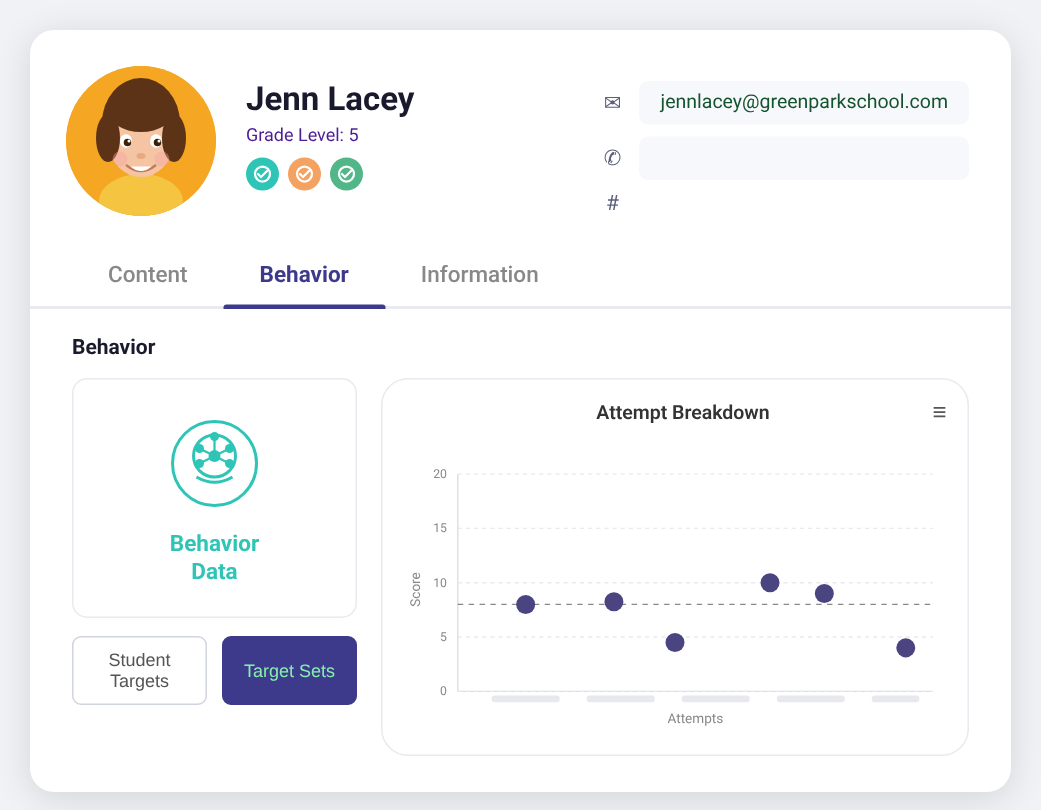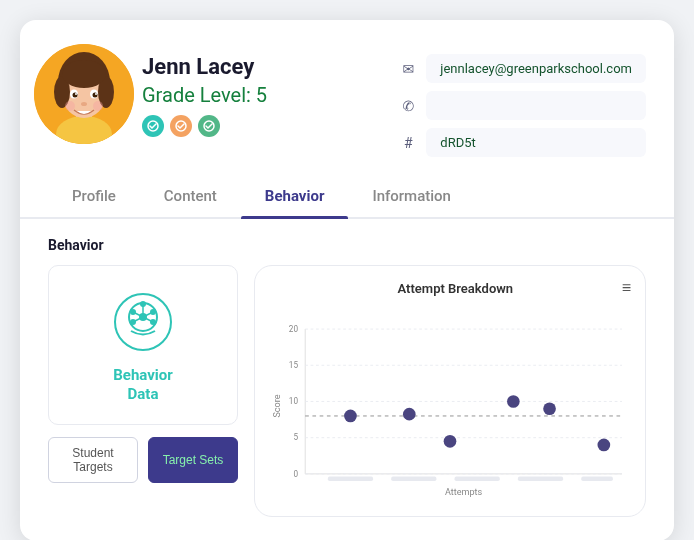--- a/index.html
+++ b/index.html
@@ -14,24 +14,24 @@
     }
     .card {
       background: #fff;
       border-radius: 16px;
       box-shadow: 0 4px 24px rgba(0,0,0,0.12);
       width: 654px;
       overflow: hidden;
     }
     
     .header {
-      padding: 24px 28px 0 14px;
+      padding: 24px 28px 0 24px;
       display: flex;
       align-items: flex-start;
-      gap: 8px;
+      gap: 20px;
     }
     .avatar-wrap {
       flex-shrink: 0;
     }
     .avatar {
       width: 100px;
       height: 100px;
       border-radius: 50%;
       background: #f5a623;
       overflow: hidden;
@@ -47,22 +47,22 @@
       flex: 1;
       padding-top: 10px;
     }
     .student-name {
       font-size: 22px;
       font-weight: 700;
       color: #1a1a2e;
       margin-bottom: 4px;
     }
     .grade-level {
-      font-size: 20px;
-      color: #15803d;
+      font-size: 12px;
+      color: #4c1d95;
       margin-bottom: 8px;
     }
     .badges {
       display: flex;
       gap: 6px;
     }
     .badge-circle {
       width: 22px;
       height: 22px;
       border-radius: 50%;
@@ -307,27 +307,25 @@
       <div class="contact-row">
         <span class="contact-icon">✉</span>
         <div class="contact-field">jennlacey@greenparkschool.com</div>
       </div>
       <div class="contact-row">
         <span class="contact-icon">✆</span>
         <div class="contact-field empty">&nbsp;</div>
       </div>
       <div class="contact-row">
         <span class="contact-icon">#</span>
-        <div class="contact-field">dRD5t</div>
       </div>
     </div>
   </div>
 
   <div class="tabs">
-    <div class="tab">Profile</div>
     <div class="tab">Content</div>
     <div class="tab active">Behavior</div>
     <div class="tab">Information</div>
   </div>
 
   <div class="content-area">
     <div class="section-title">Behavior</div>
 
     <div class="reports-row">
 

